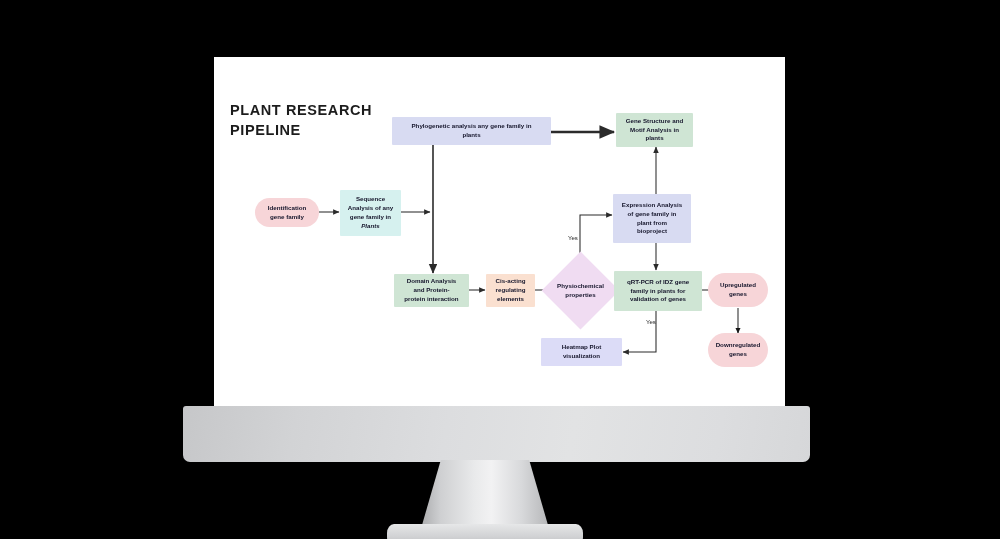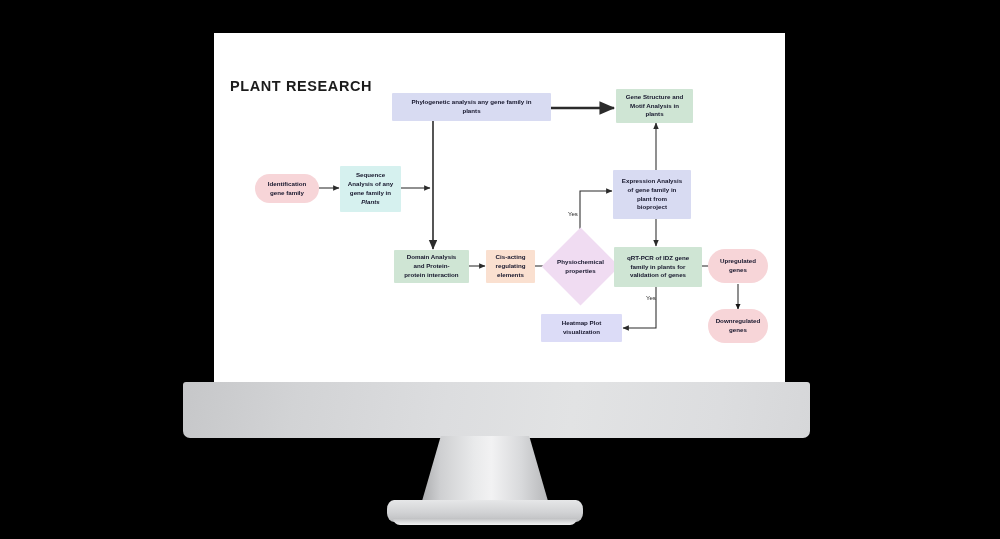--- a/index.html
+++ b/index.html
@@ -1,19 +1,19 @@
 <!DOCTYPE html>
 <html><head>
 <meta charset="utf-8">
 <style>
   html,body{margin:0;padding:0;background:#000;}
   body{width:1000px;height:539px;overflow:hidden;
        font-family:"Liberation Sans", sans-serif;}
 
-  #stage{position:relative;width:1000px;height:447px;background:#000;}
+  #stage{position:relative;width:1000px;height:447px;background:#000;margin-top:24px;}
 
   
   #monitor-screen{
     position:absolute;left:214px;top:33px;width:571px;height:349px;
     background:#ffffff;overflow:hidden;
   }
   #monitor-chin{
     position:absolute;left:183px;top:382px;width:627px;height:56px;
     background:linear-gradient(100deg,#c6c7c9 0%,#d2d3d5 18%,#dcdddf 42%,#e2e3e4 62%,#dcdddf 85%,#d6d7d9 100%);
     border-radius:3px 3px 7px 7px;
@@ -111,20 +111,21 @@
           <line x1="488" y1="233" x2="505" y2="233" marker-end="url(#ah)"></line>
 
           <line x1="524" y1="251" x2="524" y2="276" marker-end="url(#ahb)"></line>
 
           <path d="M442,254 L442,295 L409,295" marker-end="url(#ah)"></path>
         </g>
       </svg>
 
       <div class="title">
         <div>PLANT RESEARCH</div>
+        <div>PIPELINE</div>
       </div>
 
       <div class="node n-pill c-pink" style="left:41px;top:141px;width:64px;height:29px;">
         <span class="lbl">
           <span>Identification</span><br>
           <span>gene family</span>
         </span>
       </div>
 
       <div class="node n-rect c-mint" style="left:126px;top:133px;width:61px;height:46px;">

